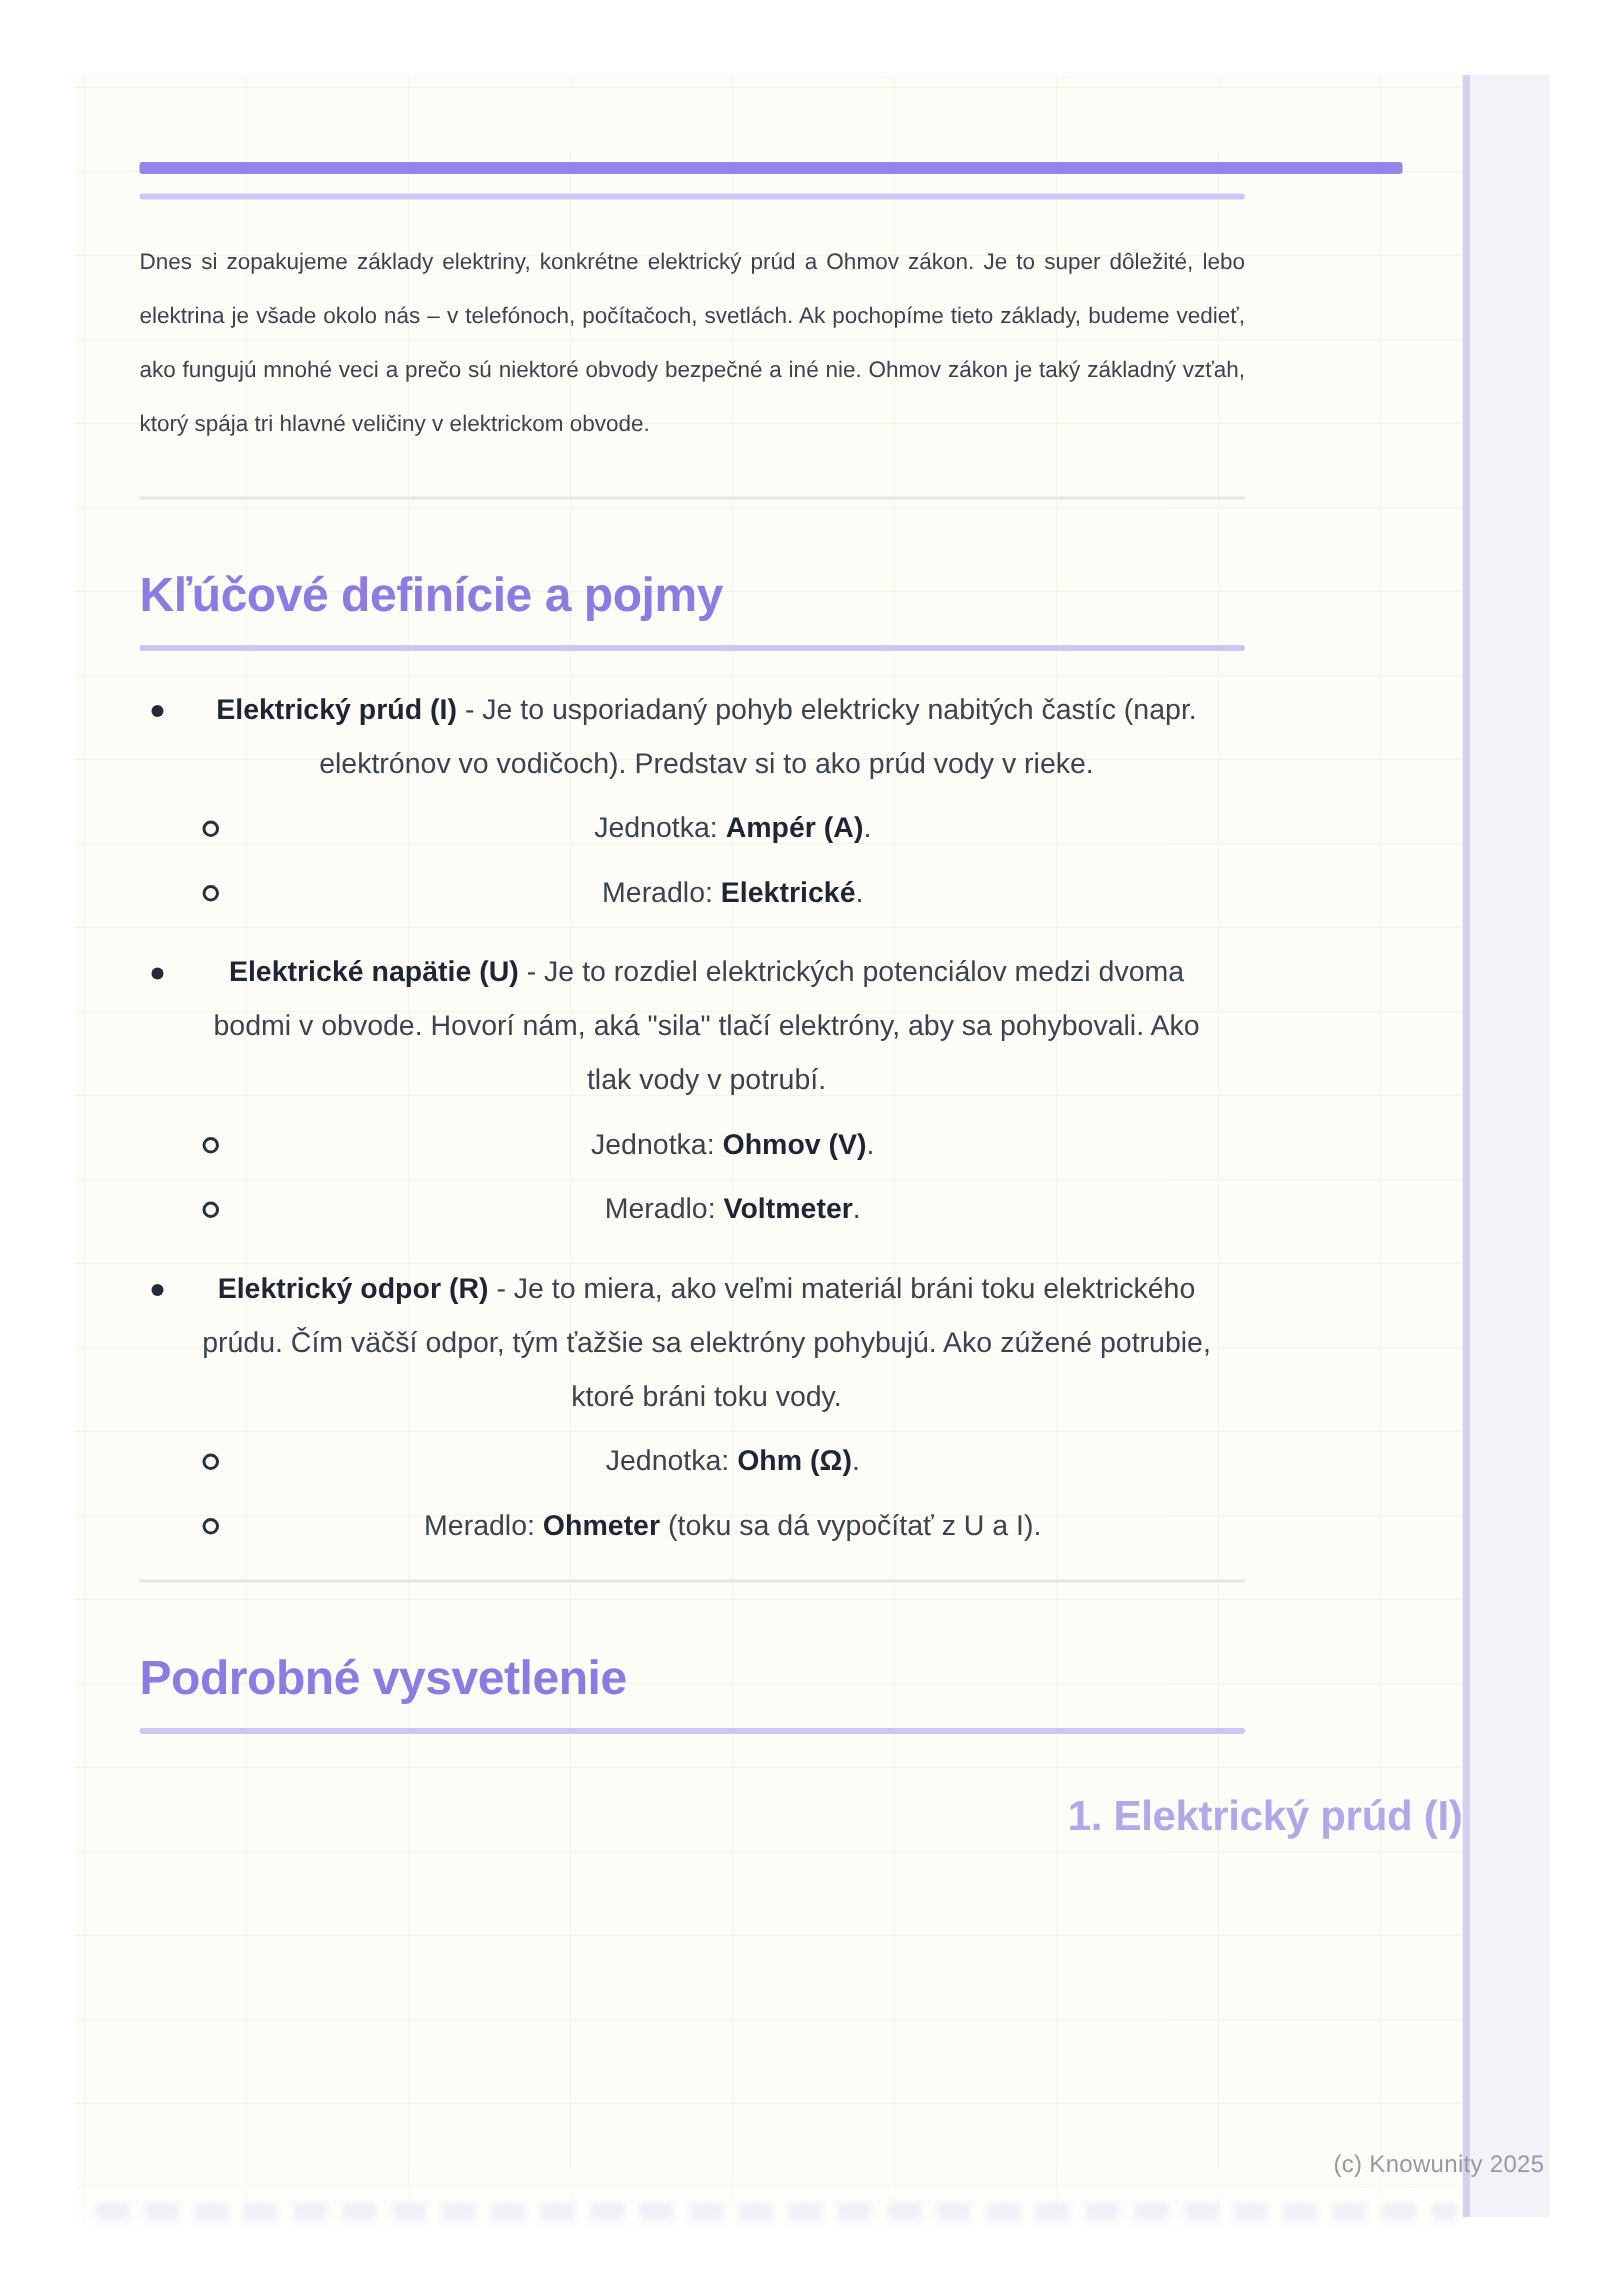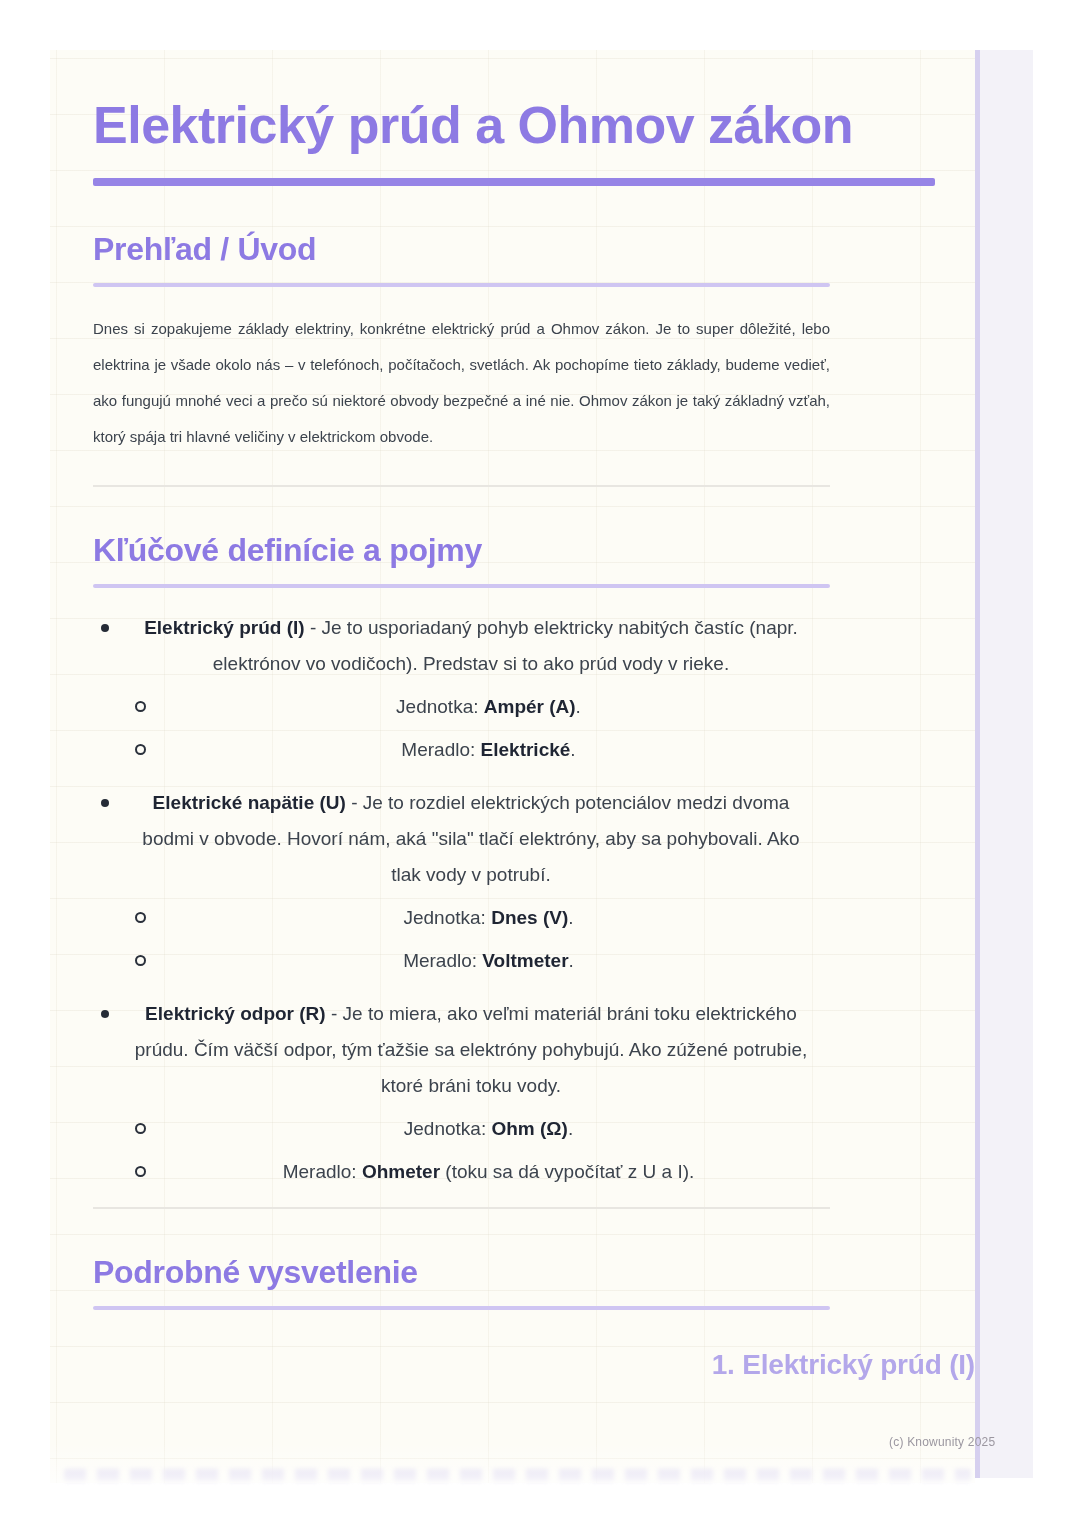--- a/index.html
+++ b/index.html
@@ -66,36 +66,34 @@
     background:repeating-linear-gradient(90deg,#d6d0ec 0 22px,rgba(0,0,0,0) 22px 33px);
     filter:blur(2px);opacity:0.75;border-radius:3px;
   }
   .page-fade{
     position:absolute;left:0;right:0;bottom:0;height:40px;
     background:linear-gradient(to bottom, rgba(255,255,255,0), rgba(255,255,255,0.7));
     pointer-events:none;
   }
   .watermark{
     position:absolute;left:889px;top:1435px;z-index:5;
-    font-size:12px;letter-spacing:0.2px;color:#9b97a0;text-align:right;
+    font-size:16px;letter-spacing:0.2px;color:#9b97a0;text-align:right;
   }
 </style>
 </head>
 <body>
 
 <div class="page-behind"></div>
 
 <div class="page">
   <div class="content">
 
-    <h1>Elektrický prúd a Ohmov zákon</h1>
     <div class="title-rule"></div>
 
     <section>
-      <h2>Prehľad / Úvod</h2>
       <div class="h2-rule"></div>
       <p class="lead">Dnes si zopakujeme základy elektriny, konkrétne elektrický prúd a Ohmov zákon. Je to super dôležité, lebo elektrina je všade okolo nás – v telefónoch, počítačoch, svetlách. Ak pochopíme tieto základy, budeme vedieť, ako fungujú mnohé veci a prečo sú niektoré obvody bezpečné a iné nie. Ohmov zákon je taký základný vzťah, ktorý spája tri hlavné veličiny v elektrickom obvode.</p>
     </section>
 
     <div class="divider"></div>
 
     <section>
       <h2>Kľúčové definície a pojmy</h2>
       <div class="h2-rule"></div>
 
@@ -105,21 +103,21 @@
           <span class="term">Elektrický prúd (I)</span><span> - Je to usporiadaný pohyb elektricky nabitých častíc (napr. elektrónov vo vodičoch). Predstav si to ako prúd vody v rieke.</span>
           <ul class="subs">
             <li><span>Jednotka: </span><span class="b">Ampér (A)</span><span>.</span></li>
             <li><span>Meradlo: </span><span class="b">Elektrické</span><span>.</span></li>
           </ul>
         </li>
 
         <li>
           <span class="term">Elektrické napätie (U)</span><span> - Je to rozdiel elektrických potenciálov medzi dvoma bodmi v obvode. Hovorí nám, aká "sila" tlačí elektróny, aby sa pohybovali. Ako tlak vody v potrubí.</span>
           <ul class="subs">
-            <li><span>Jednotka: </span><span class="b">Dnes (V)</span><span>.</span></li>
+            <li><span>Jednotka: </span><span class="b">Ohmov (V)</span><span>.</span></li>
             <li><span>Meradlo: </span><span class="b">Voltmeter</span><span>.</span></li>
           </ul>
         </li>
 
         <li>
           <span class="term">Elektrický odpor (R)</span><span> - Je to miera, ako veľmi materiál bráni toku elektrického prúdu. Čím väčší odpor, tým ťažšie sa elektróny pohybujú. Ako zúžené potrubie, ktoré bráni toku vody.</span>
           <ul class="subs">
             <li><span>Jednotka: </span><span class="b">Ohm (Ω)</span><span>.</span></li>
             <li><span>Meradlo: </span><span class="b">Ohmeter</span><span> (toku sa dá vypočítať z U a I).</span></li>
           </ul>

